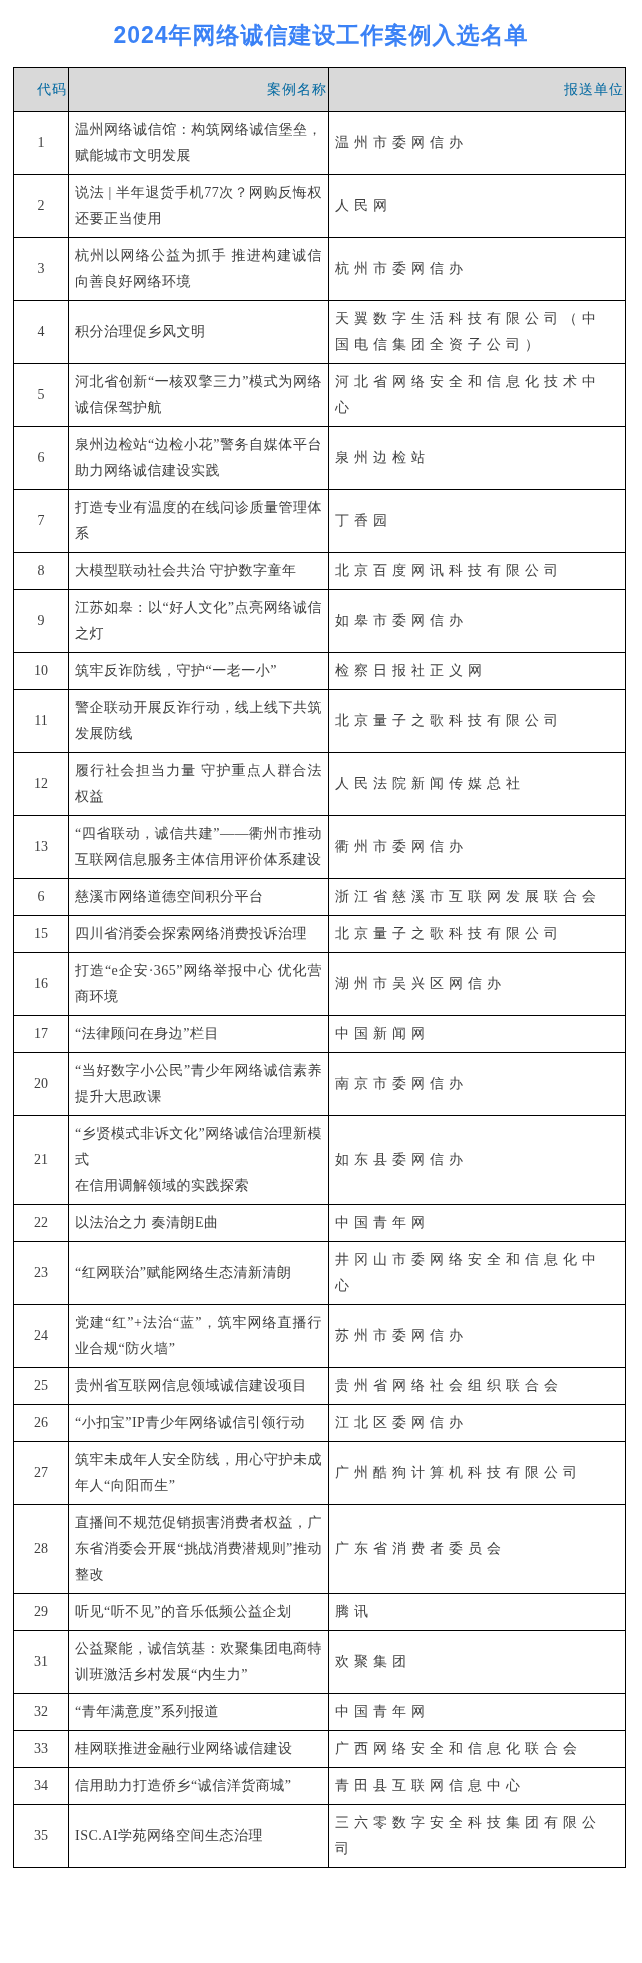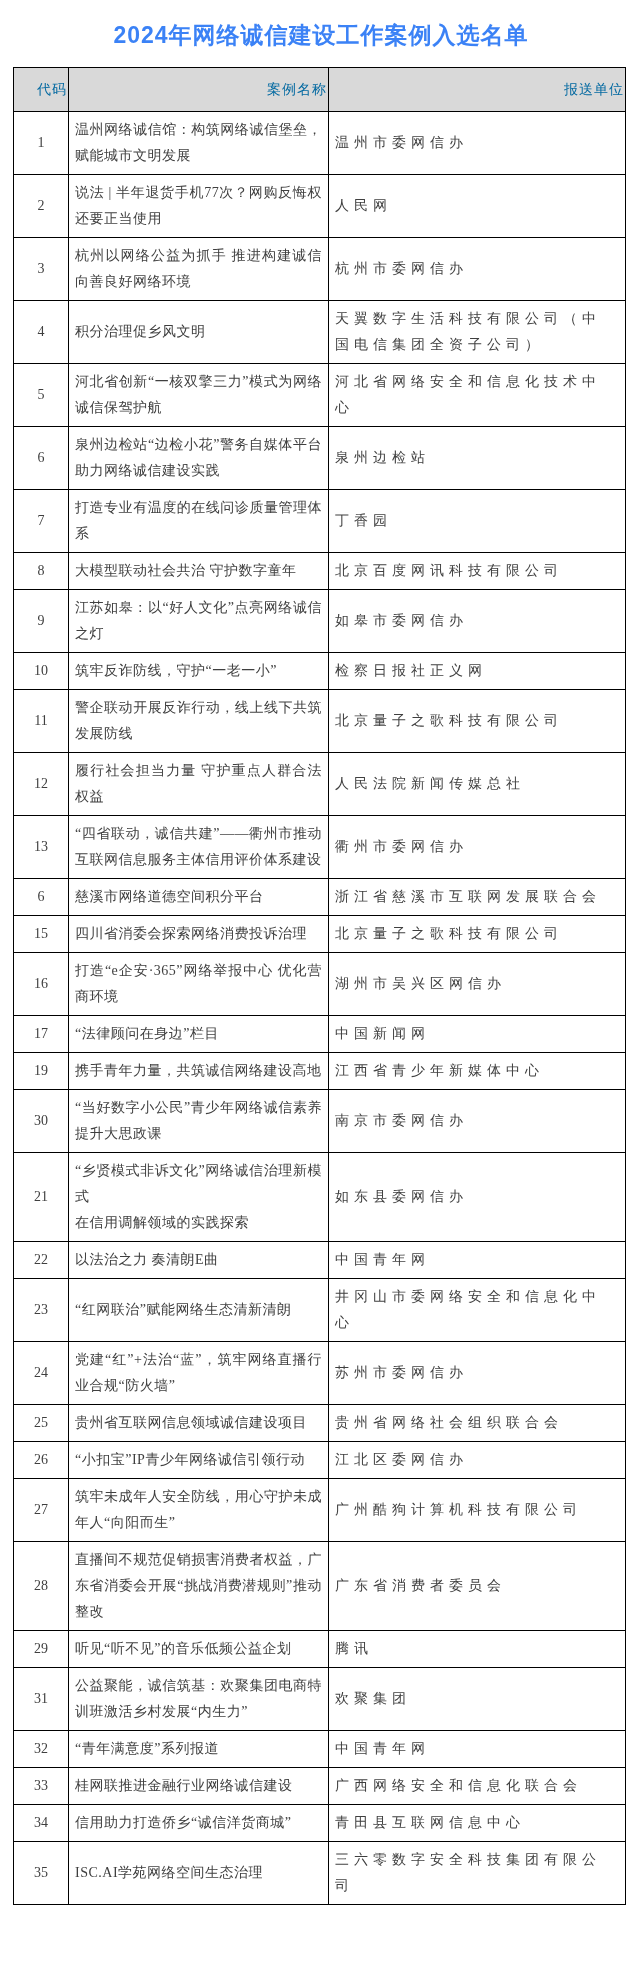--- a/index.html
+++ b/index.html
@@ -178,26 +178,21 @@
           <td class="code">16</td>
           <td class="name">打造“e企安·365”网络举报中心 优化营商环境</td>
           <td class="unit">湖州市吴兴区网信办</td>
         </tr>
         <tr>
           <td class="code">17</td>
           <td class="name">“法律顾问在身边”栏目</td>
           <td class="unit">中国新闻网</td>
         </tr>
         <tr>
-          <td class="code">19</td>
-          <td class="name">携手青年力量，共筑诚信网络建设高地</td>
-          <td class="unit">江西省青少年新媒体中心</td>
-        </tr>
-        <tr>
-          <td class="code">30</td>
+          <td class="code">20</td>
           <td class="name">“当好数字小公民”青少年网络诚信素养提升大思政课</td>
           <td class="unit">南京市委网信办</td>
         </tr>
         <tr>
           <td class="code">21</td>
           <td class="name">“乡贤模式非诉文化”网络诚信治理新模式
 在信用调解领域的实践探索</td>
           <td class="unit">如东县委网信办</td>
         </tr>
         <tr>

